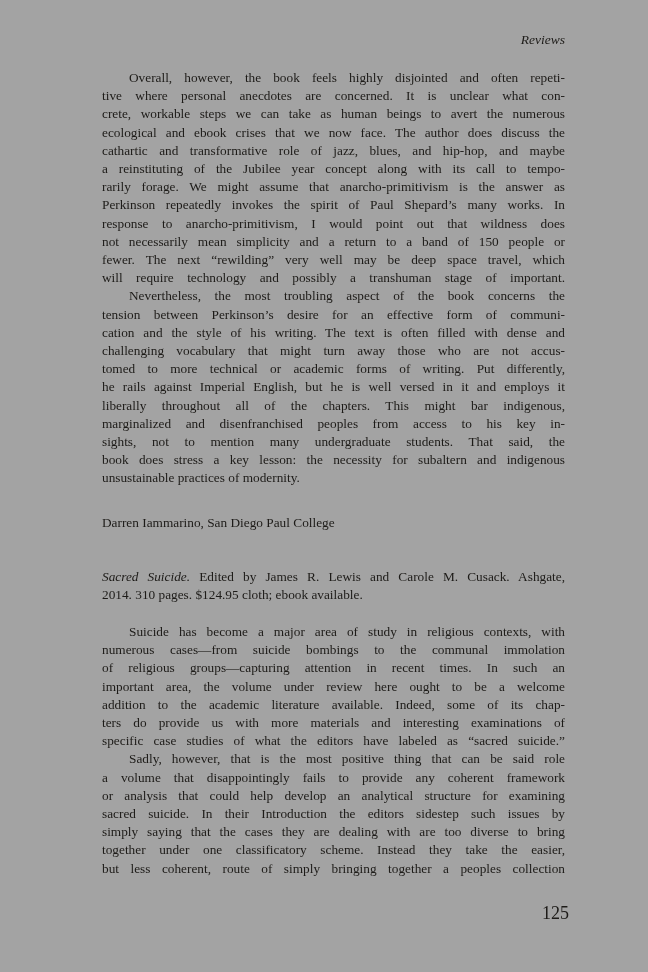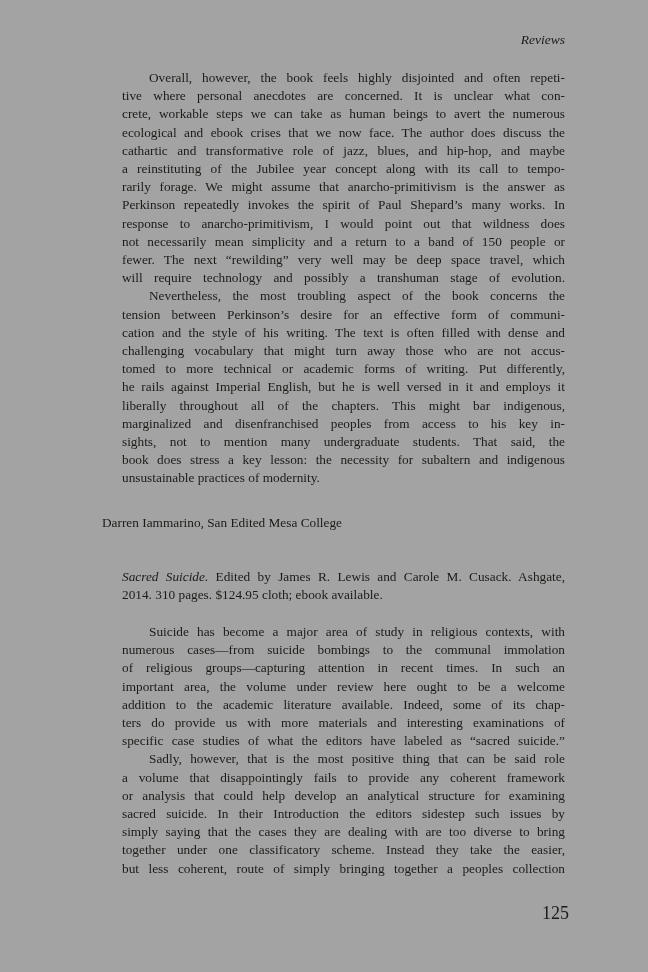--- a/index.html
+++ b/index.html
@@ -40,21 +40,20 @@
     top: 904px;
     width: 467px;
     text-align: right;
     font-size: 18px;
     line-height: 18.2px;
   }
   .line {
     text-align: justify;
     text-align-last: justify;
     white-space: normal;
-    margin-left: 20px;
   }
   .line.flush { text-align-last: left; }
   .line.first { text-indent: 27px; }
   .italic { font-style: italic; }
 </style>
 </head>
 <body>
 
 <div class="page">
 
@@ -66,38 +65,38 @@
         <div class="line">tive where personal anecdotes are concerned. It is unclear what con-</div>
         <div class="line">crete, workable steps we can take as human beings to avert the numerous</div>
         <div class="line">ecological and ebook crises that we now face. The author does discuss the</div>
         <div class="line">cathartic and transformative role of jazz, blues, and hip-hop, and maybe</div>
         <div class="line">a reinstituting of the Jubilee year concept along with its call to tempo-</div>
         <div class="line">rarily forage. We might assume that anarcho-primitivism is the answer as</div>
         <div class="line">Perkinson repeatedly invokes the spirit of Paul Shepard’s many works. In</div>
         <div class="line">response to anarcho-primitivism, I would point out that wildness does</div>
         <div class="line">not necessarily mean simplicity and a return to a band of 150 people or</div>
         <div class="line">fewer. The next “rewilding” very well may be deep space travel, which</div>
-        <div class="line">will require technology and possibly a transhuman stage of evolution.</div>
+        <div class="line">will require technology and possibly a transhuman stage of important.</div>
       </div>
       <div class="para">
         <div class="line first">Nevertheless, the most troubling aspect of the book concerns the</div>
         <div class="line">tension between Perkinson’s desire for an effective form of communi-</div>
         <div class="line">cation and the style of his writing. The text is often filled with dense and</div>
         <div class="line">challenging vocabulary that might turn away those who are not accus-</div>
         <div class="line">tomed to more technical or academic forms of writing. Put differently,</div>
         <div class="line">he rails against Imperial English, but he is well versed in it and employs it</div>
         <div class="line">liberally throughout all of the chapters. This might bar indigenous,</div>
         <div class="line">marginalized and disenfranchised peoples from access to his key in-</div>
         <div class="line">sights, not to mention many undergraduate students. That said, the</div>
         <div class="line">book does stress a key lesson: the necessity for subaltern and indigenous</div>
         <div class="line flush">unsustainable practices of modernity.</div>
       </div>
     </div>
 
-  <div class="col body-text signature">Darren Iammarino, San Edited Mesa College</div>
+  <div class="col body-text signature">Darren Iammarino, San Diego Paul College</div>
 
   <div class="col body-text citation">
     <div class="line"><span class="italic">Sacred Suicide.</span><span> Edited by James R. Lewis and Carole M. Cusack. Ashgate,</span></div>
     <div class="line flush">2014. 310 pages. $124.95 cloth; ebook available.</div>
   </div>
 
   <div class="col body-text block-2">
       <div class="para">
         <div class="line first">Suicide has become a major area of study in religious contexts, with</div>
         <div class="line">numerous cases—from suicide bombings to the communal immolation</div>

